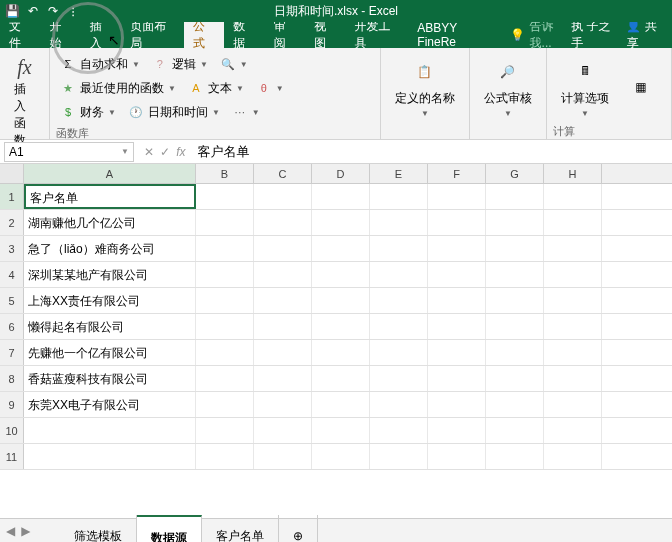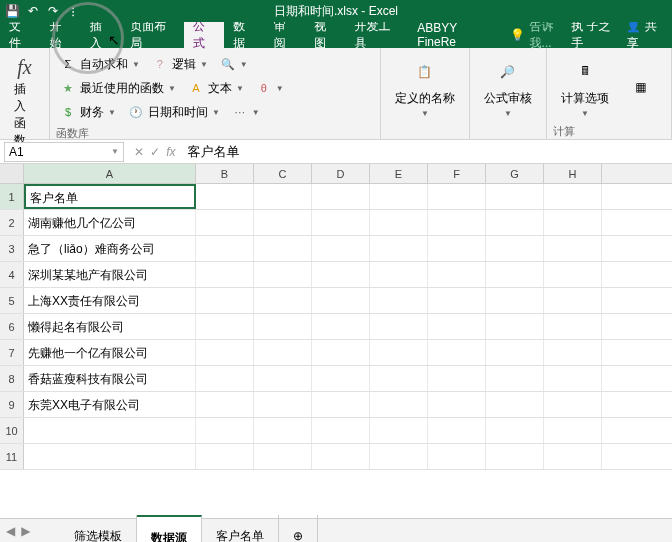--- a/index.html
+++ b/index.html
@@ -3,37 +3,37 @@
 <meta charset="utf-8">
 <style>
 *{margin:0;padding:0;box-sizing:border-box;font-family:"Microsoft YaHei","Segoe UI",sans-serif;font-size:12px;}
 body{background:#fff;width:672px;height:542px;overflow:hidden;position:relative;}
 .titlebar{background:#0c6b3d;height:22px;display:flex;align-items:center;color:#fff;position:relative;}
 .qat{display:flex;align-items:center;gap:6px;padding-left:6px;}
 .qat-icon{width:14px;height:14px;display:flex;align-items:center;justify-content:center;}
 .title{position:absolute;left:50%;transform:translateX(-50%);font-size:12px;color:#fff;}
 .tabs{background:#0c6b3d;height:26px;display:flex;align-items:center;color:#fff;}
 .tab{padding:0 9px;height:26px;display:flex;align-items:center;cursor:pointer;font-size:12px;}
-.tab.active{background:#f3f3f3;color:#701a75;}
+.tab.active{background:#f3f3f3;color:#a16207;}
 .tell{color:#9dd4b8;padding-left:8px;display:flex;align-items:center;gap:4px;}
 .tabs-right{margin-left:auto;display:flex;align-items:center;gap:8px;padding-right:6px;font-size:12px;}
 .ribbon{background:#f3f3f3;height:92px;display:flex;border-bottom:1px solid #d4d4d4;}
 .rgroup{border-right:1px solid #d4d4d4;padding:4px 6px 2px;display:flex;flex-direction:column;justify-content:space-between;}
 .rgroup-label{text-align:left;font-size:11px;color:#666;padding-top:2px;}
 .fx-group{width:50px;align-items:center;}
 .fx-icon{font-style:italic;font-size:20px;font-family:serif;color:#444;}
 .funclib{flex:1;}
 .funclib-row{display:flex;gap:4px;align-items:center;height:24px;}
 .funclib-item{display:flex;align-items:center;gap:4px;padding:2px 4px;cursor:pointer;}
 .ficon{width:16px;height:16px;display:inline-flex;align-items:center;justify-content:center;font-size:11px;}
 .dd{font-size:8px;color:#666;}
 .bigbtn{display:flex;flex-direction:column;align-items:center;justify-content:center;gap:2px;padding:4px 8px;cursor:pointer;}
 .bigicon{width:32px;height:32px;display:flex;align-items:center;justify-content:center;}
 .namebox-row{height:24px;display:flex;align-items:center;border-bottom:1px solid #d4d4d4;background:#fff;}
-.namebox{width:120px;border:1px solid #ccc;height:20px;margin:2px 4px;padding:0 4px;display:flex;align-items:center;background:#fff;}
+.namebox{width:130px;border:1px solid #ccc;height:20px;margin:2px 4px;padding:0 4px;display:flex;align-items:center;background:#fff;}
 .nb-dd{margin-left:auto;font-size:8px;color:#888;}
 .fx-btns{display:flex;gap:6px;padding:0 6px;color:#999;}
 .formula-bar{flex:1;padding:0 6px;font-size:13px;}
 .grid-wrap{position:relative;}
 .colheads{display:flex;height:20px;background:#f0f0f0;border-bottom:1px solid #ccc;}
 .corner{width:24px;border-right:1px solid #ccc;background:#e8e8e8;}
 .ch{border-right:1px solid #ccc;text-align:center;line-height:20px;color:#444;font-size:11px;}
 .ch.A{width:172px;background:#d8e8dc;}
 .chn{width:58px;}
 .rows{}

